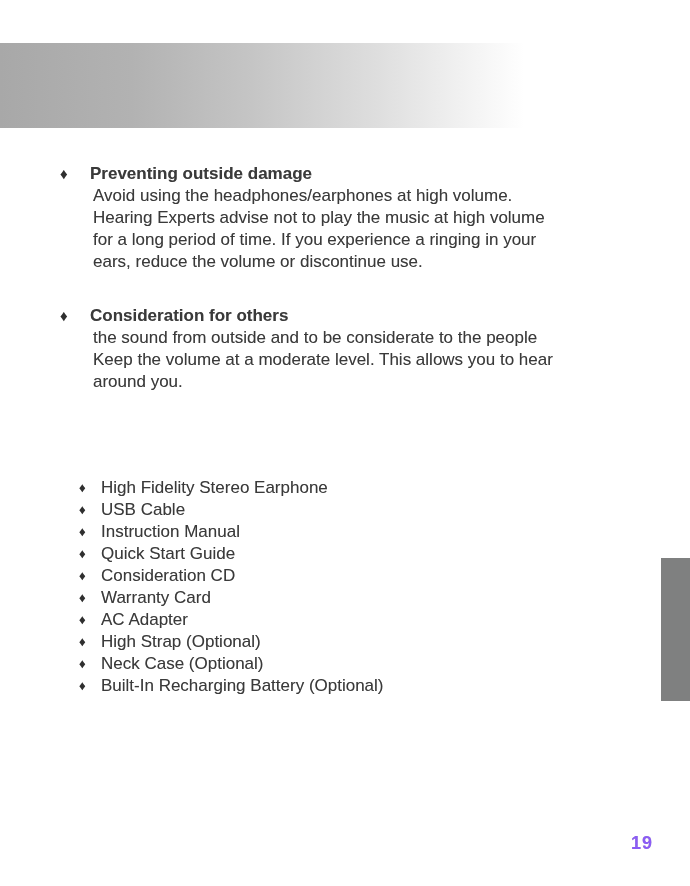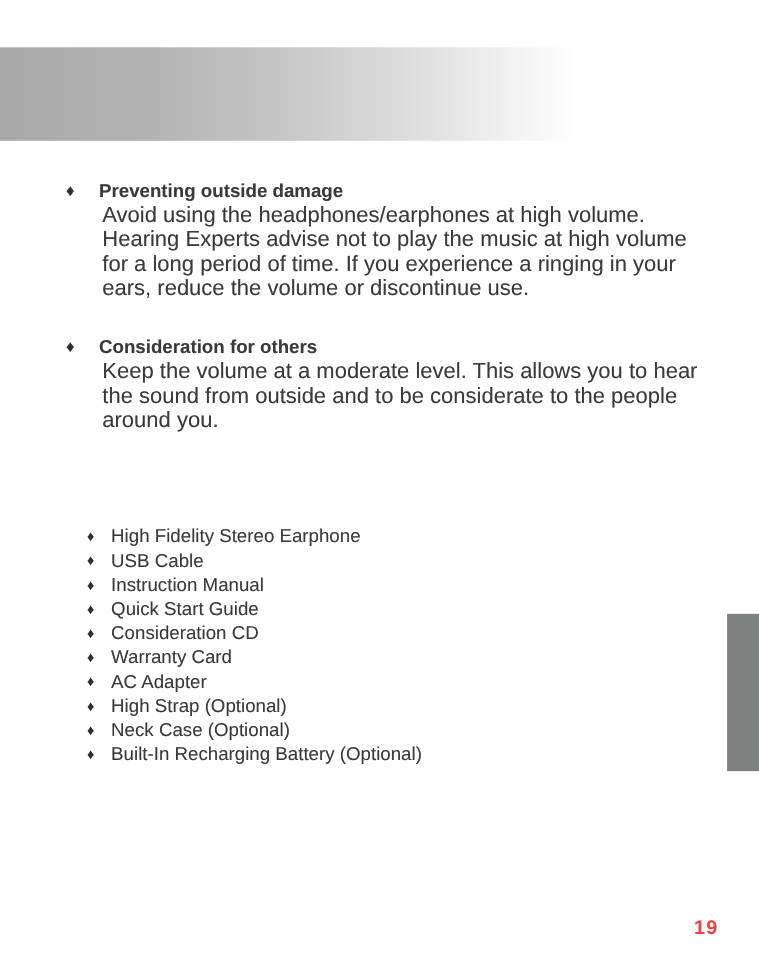--- a/index.html
+++ b/index.html
@@ -30,21 +30,21 @@
     line-height:22px;
     color:#2f2f2f;
   }
   .bullet-title {
     font-weight:bold;
     font-size:17px;
     line-height:22px;
     white-space:nowrap;
   }
   .bullet-line {
-    font-size:20px;
+    font-size:17px;
     line-height:22px;
     padding-left:3px;
     white-space:nowrap;
   }
   .accessories-heading {
     position:absolute;
     left:55px; top:434px;
     font-size:30px;
     font-weight:bold;
     letter-spacing:0.3px;
@@ -63,21 +63,21 @@
     left:661px; top:558px;
     width:29px; height:143px;
     background:#7f8080;
   }
   .page-number {
     position:absolute;
     left:631px; top:833px;
     font-size:18px;
     font-weight:bold;
     letter-spacing:1px;
-    color:#ef4444;
+    color:#8b5cf6;
   }
 </style>
 </head>
 <body>
 
 <div class="page">
 
   <div class="gradient-bar"></div>
 
   <div class="bullet-block s1">
@@ -88,22 +88,22 @@
       <div class="bullet-line">Hearing Experts advise not to play the music at high volume</div>
       <div class="bullet-line">for a long period of time. If you experience a ringing in your</div>
       <div class="bullet-line">ears, reduce the volume or discontinue use.</div>
     </div>
   </div>
 
   <div class="bullet-block s2">
     <span class="diamond">♦</span>
     <div class="bullet-content">
       <div class="bullet-title">Consideration for others</div>
+      <div class="bullet-line">the sound from outside and to be considerate to the people</div>
       <div class="bullet-line">Keep the volume at a moderate level. This allows you to hear</div>
-      <div class="bullet-line">the sound from outside and to be considerate to the people</div>
       <div class="bullet-line">around you.</div>
     </div>
   </div>
 
 
   <ul class="accessory-list">
     <li class="accessory-item">
       <span class="diamond">♦</span>
       <span class="accessory-label">High Fidelity Stereo Earphone</span>
     </li>

